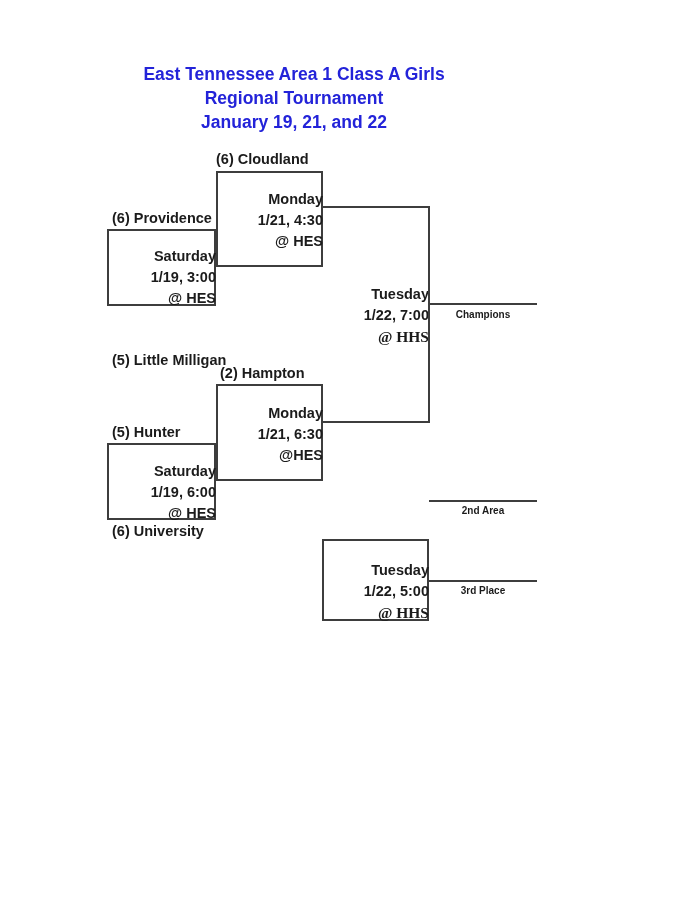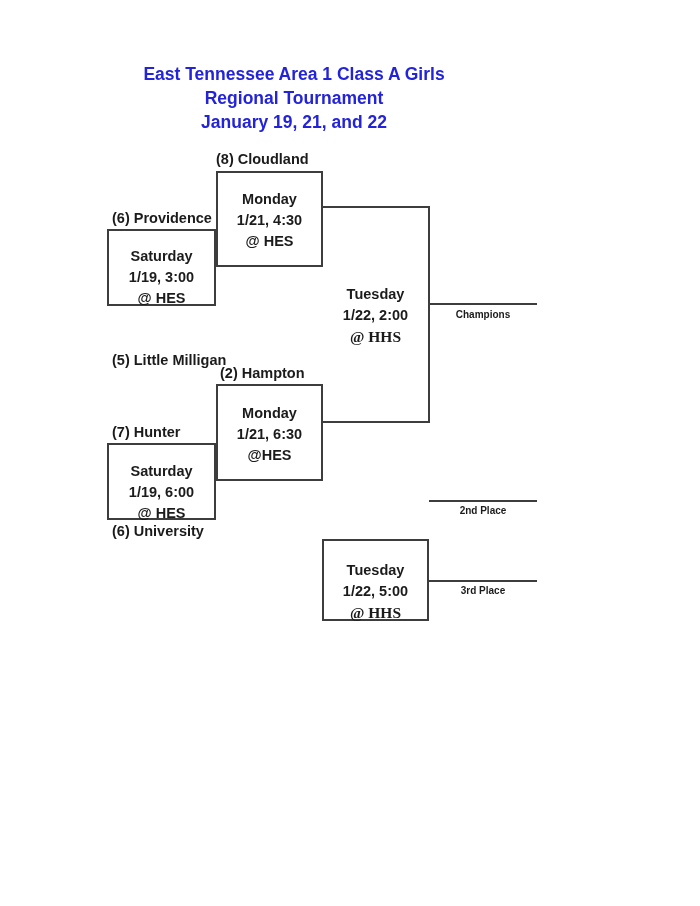--- a/index.html
+++ b/index.html
@@ -34,21 +34,21 @@
     white-space: nowrap;
   }
   .gamebox {
     position: absolute;
     box-sizing: border-box;
     border: 2px solid #3d3d3d;
     background: transparent;
   }
   .gametext {
     position: absolute;
-    text-align: center;
+    text-align: right;
     font-size: 14.5px;
     font-weight: 700;
     line-height: 21px;
     white-space: nowrap;
   }
   .venue-serif {
     font-family: "Liberation Serif", serif;
     font-size: 15.5px;
   }
   .hline {
@@ -74,25 +74,25 @@
 <body>
 
 <div class="page">
 
   <div class="title">
     <div>East Tennessee Area 1 Class A Girls</div>
     <div>Regional Tournament</div>
     <div>January 19, 21, and 22</div>
   </div>
 
-  <div class="seed" style="left:216px; top:151px;">(8) Cloudland</div>
+  <div class="seed" style="left:216px; top:151px;">(6) Cloudland</div>
   <div class="seed" style="left:112px; top:210px;">(6) Providence</div>
   <div class="seed" style="left:112px; top:308px;margin-top:44px;">(5) Little Milligan</div>
   <div class="seed" style="left:220px; top:365px;">(2) Hampton</div>
-  <div class="seed" style="left:112px; top:424px;">(7) Hunter</div>
+  <div class="seed" style="left:112px; top:424px;">(5) Hunter</div>
   <div class="seed" style="left:112px; top:523px;">(6) University</div>
 
   <div class="gamebox" style="left:216px; top:171px; width:107px; height:96px;"></div>
   <div class="gamebox" style="left:107px; top:229px; width:109px; height:77px;"></div>
   <div class="gamebox" style="left:216px; top:384px; width:107px; height:97px;"></div>
   <div class="gamebox" style="left:107px; top:443px; width:109px; height:77px;"></div>
   <div class="gamebox" style="left:322px; top:539px; width:107px; height:82px;"></div>
 
   <div class="gametext" style="left:216px; top:189px; width:107px;">
     <div>Monday</div>
@@ -101,21 +101,21 @@
   </div>
 
   <div class="gametext" style="left:107px; top:246px; width:109px;">
     <div>Saturday</div>
     <div>1/19, 3:00</div>
     <div>@ HES</div>
   </div>
 
   <div class="gametext" style="left:322px; top:284px; width:107px;">
     <div>Tuesday</div>
-    <div>1/22, 2:00</div>
+    <div>1/22, 7:00</div>
     <div class="venue-serif">@ HHS</div>
   </div>
 
   <div class="gametext" style="left:216px; top:403px; width:107px;">
     <div>Monday</div>
     <div>1/21, 6:30</div>
     <div>@HES</div>
   </div>
 
   <div class="gametext" style="left:107px; top:461px; width:109px;">
@@ -131,16 +131,16 @@
   </div>
 
   <div class="hline" style="left:323px; top:206px; width:106px;"></div>
   <div class="vline" style="left:428px; top:206px; height:217px;"></div>
   <div class="hline" style="left:323px; top:421px; width:106px;"></div>
   <div class="hline" style="left:429px; top:303px; width:108px;"></div>
   <div class="hline" style="left:429px; top:500px; width:108px;"></div>
   <div class="hline" style="left:429px; top:580px; width:108px;"></div>
 
   <div class="place-label" style="left:429px; top:309px;">Champions</div>
-  <div class="place-label" style="left:429px; top:505px;">2nd Place</div>
+  <div class="place-label" style="left:429px; top:505px;">2nd Area</div>
   <div class="place-label" style="left:429px; top:585px;">3rd Place</div>
 
 </div>
 
 </body></html>

